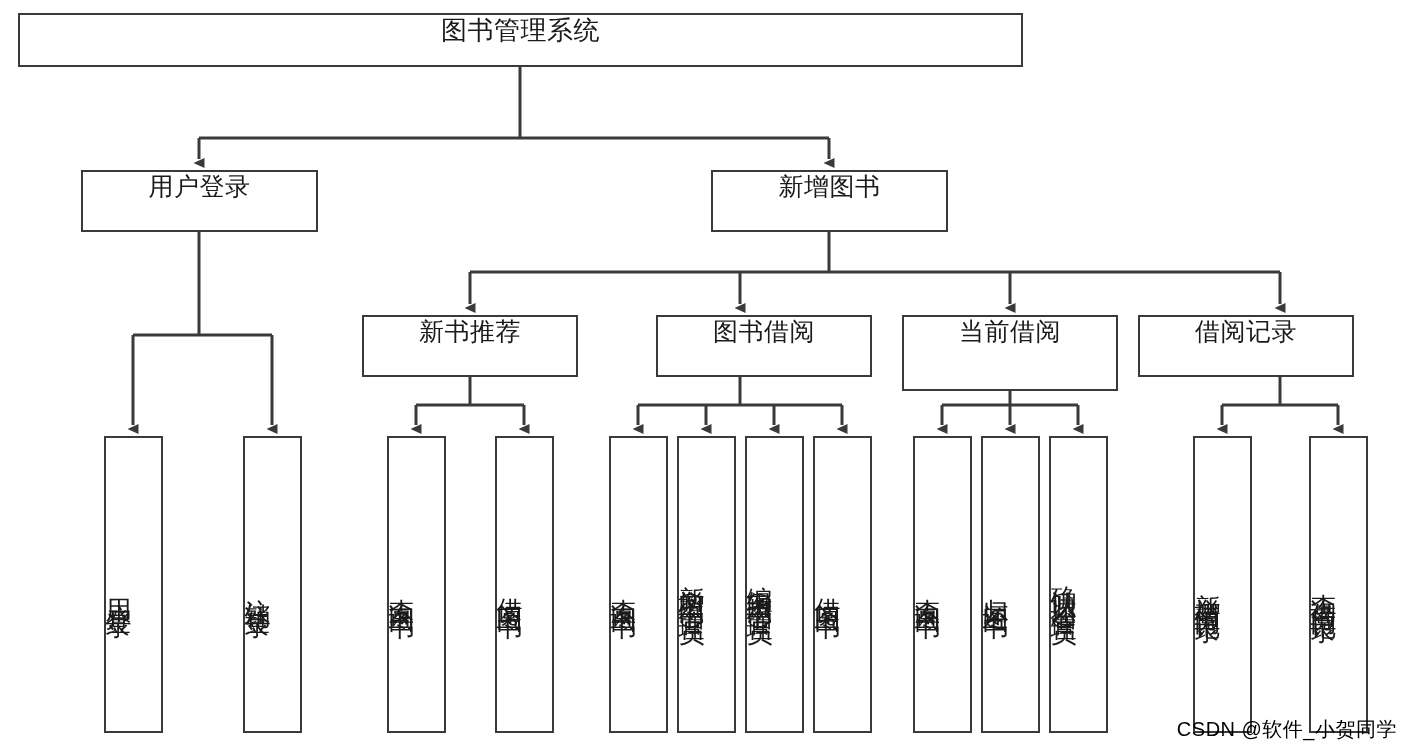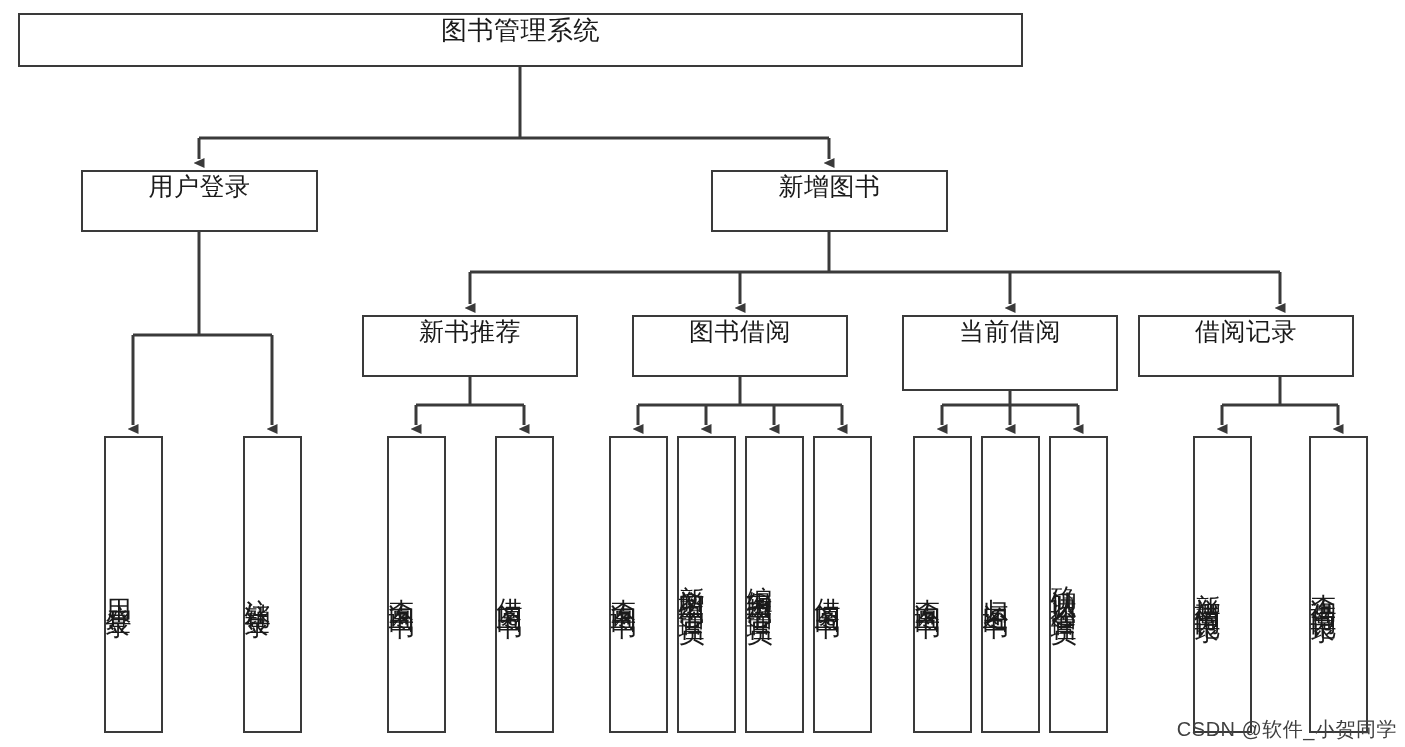--- a/index.html
+++ b/index.html
@@ -58,21 +58,21 @@
     white-space: nowrap;
   }
   .node.root .node-label {
     font-size: 26px;
   }
   #watermark {
     position: absolute;
     right: 8px;
     bottom: 4px;
     font-size: 20px;
-    color: #404040;
+    color: #000000;
     letter-spacing: 0.5px;
     white-space: nowrap;
   }
 </style>
 </head>
 <body>
 
 <div id="diagram-root">
 
   <svg id="edge-layer" viewBox="0 0 1405 747" width="1405" height="747" xmlns="http://www.w3.org/2000/svg">
@@ -132,21 +132,21 @@
   <div class="node horizontal" style="left:81px; top:170px; width:237px; height:62px;">
     <span class="node-label">用户登录</span>
   </div>
   <div class="node horizontal" style="left:711px; top:170px; width:237px; height:62px;">
     <span class="node-label">新增图书</span>
   </div>
 
   <div class="node horizontal" style="left:362px; top:315px; width:216px; height:62px;">
     <span class="node-label">新书推荐</span>
   </div>
-  <div class="node horizontal" style="left:632px; top:315px; width:216px; height:62px;">
+  <div class="node horizontal" style="left:656px; top:315px; width:216px; height:62px;">
     <span class="node-label">图书借阅</span>
   </div>
   <div class="node horizontal" style="left:902px; top:315px; width:216px; height:76px;">
     <span class="node-label">当前借阅</span>
   </div>
   <div class="node horizontal" style="left:1138px; top:315px; width:216px; height:62px;">
     <span class="node-label">借阅记录</span>
   </div>
 
   <div class="node vertical" style="left:104px; top:436px; width:59px; height:297px;">

